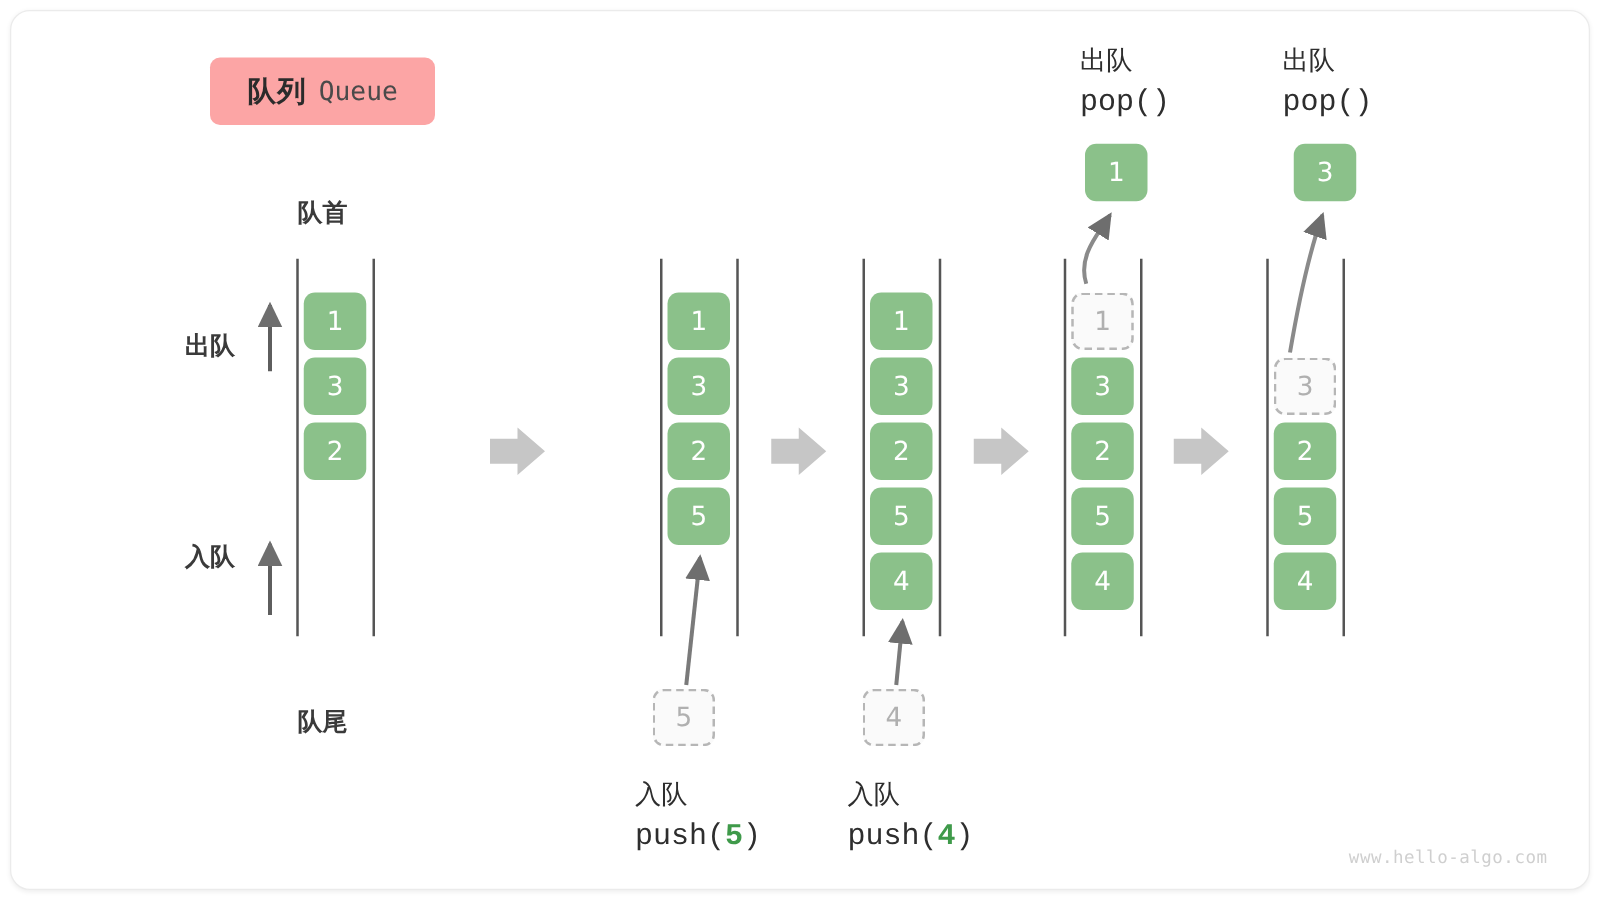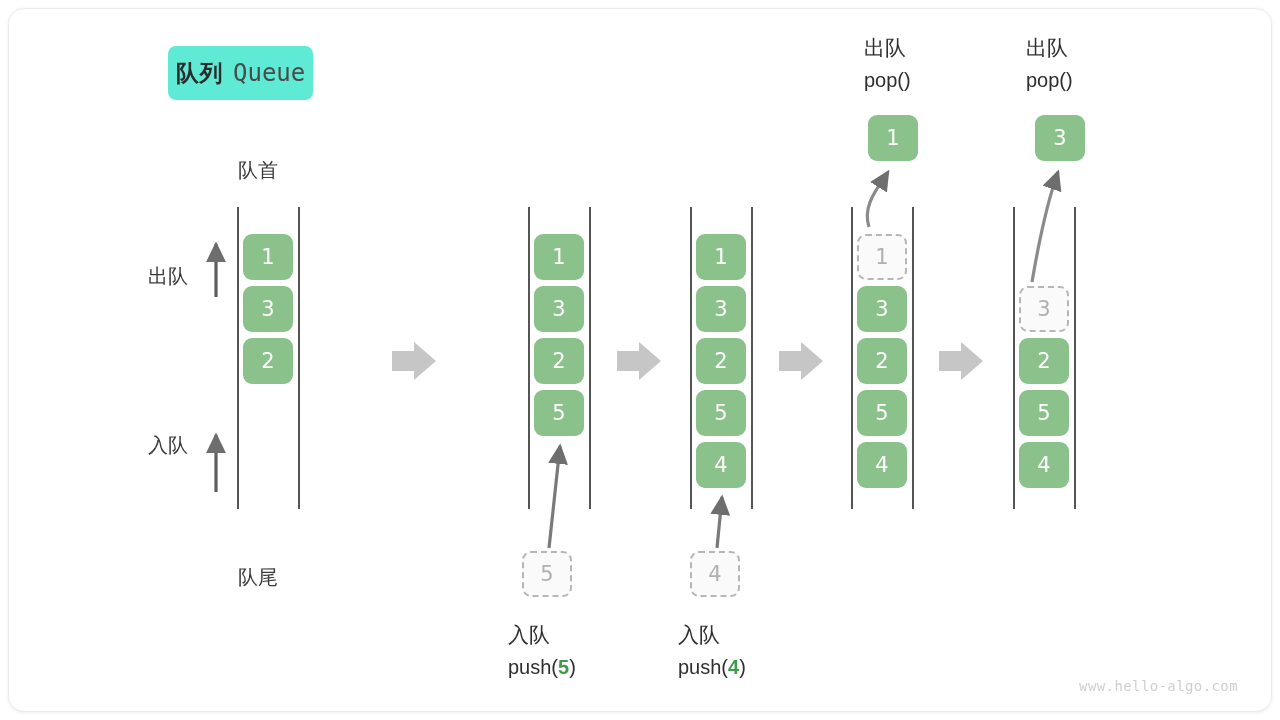--- a/index.html
+++ b/index.html
@@ -27,43 +27,43 @@
     border-radius: 16px;
     border: 1px solid #ebebeb;
     box-shadow: 0 1px 4px rgba(0,0,0,0.07);
     box-sizing: border-box;
   }
   .title-badge {
     position: absolute;
     left: 168px;
     top: 46px;
     height: 54px;
-    padding: 0 8px;
-    background: #5eead4;
+    padding: 0 30px;
+    background: #fca5a5;
     border-radius: 8px;
     display: flex;
     align-items: center;
     gap: 10px;
   }
   .title-cn {
     font-size: 23px;
     font-weight: bold;
     color: #2b2b2b;
     letter-spacing: 0.5px;
   }
   .title-en {
     font-family: "DejaVu Sans Mono", monospace;
-    font-size: 24px;
+    font-size: 21px;
     color: #4a4a4a;
   }
 
   .label-cn {
     position: absolute;
     font-size: 20px;
-    font-weight: normal;
+    font-weight: bold;
     color: #3a3a3a;
     white-space: nowrap;
   }
 
   .rail {
     position: absolute;
     width: 1.6px;
     background: #555555;
   }
 
@@ -92,22 +92,22 @@
     text-align: left;
     white-space: nowrap;
     line-height: 1.5;
   }
   .op-cn {
     font-size: 21px;
     color: #2e2e2e;
     font-family: "DejaVu Sans", sans-serif;
   }
   .op-code {
-    font-size: 20px;
-    font-family: Liberation Sans, sans-serif;
+    font-size: 24px;
+    font-family: Liberation Mono, monospace;
     color: #2e2e2e;
   }
   .op-code .val {
     color: #3f9a4a;
     font-weight: bold;
   }
 
   .watermark {
     position: absolute;
     right: 42px;

